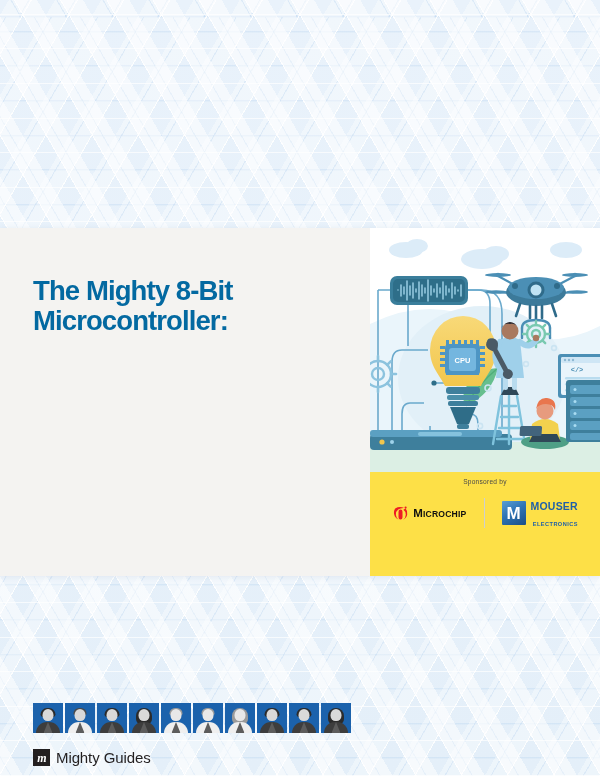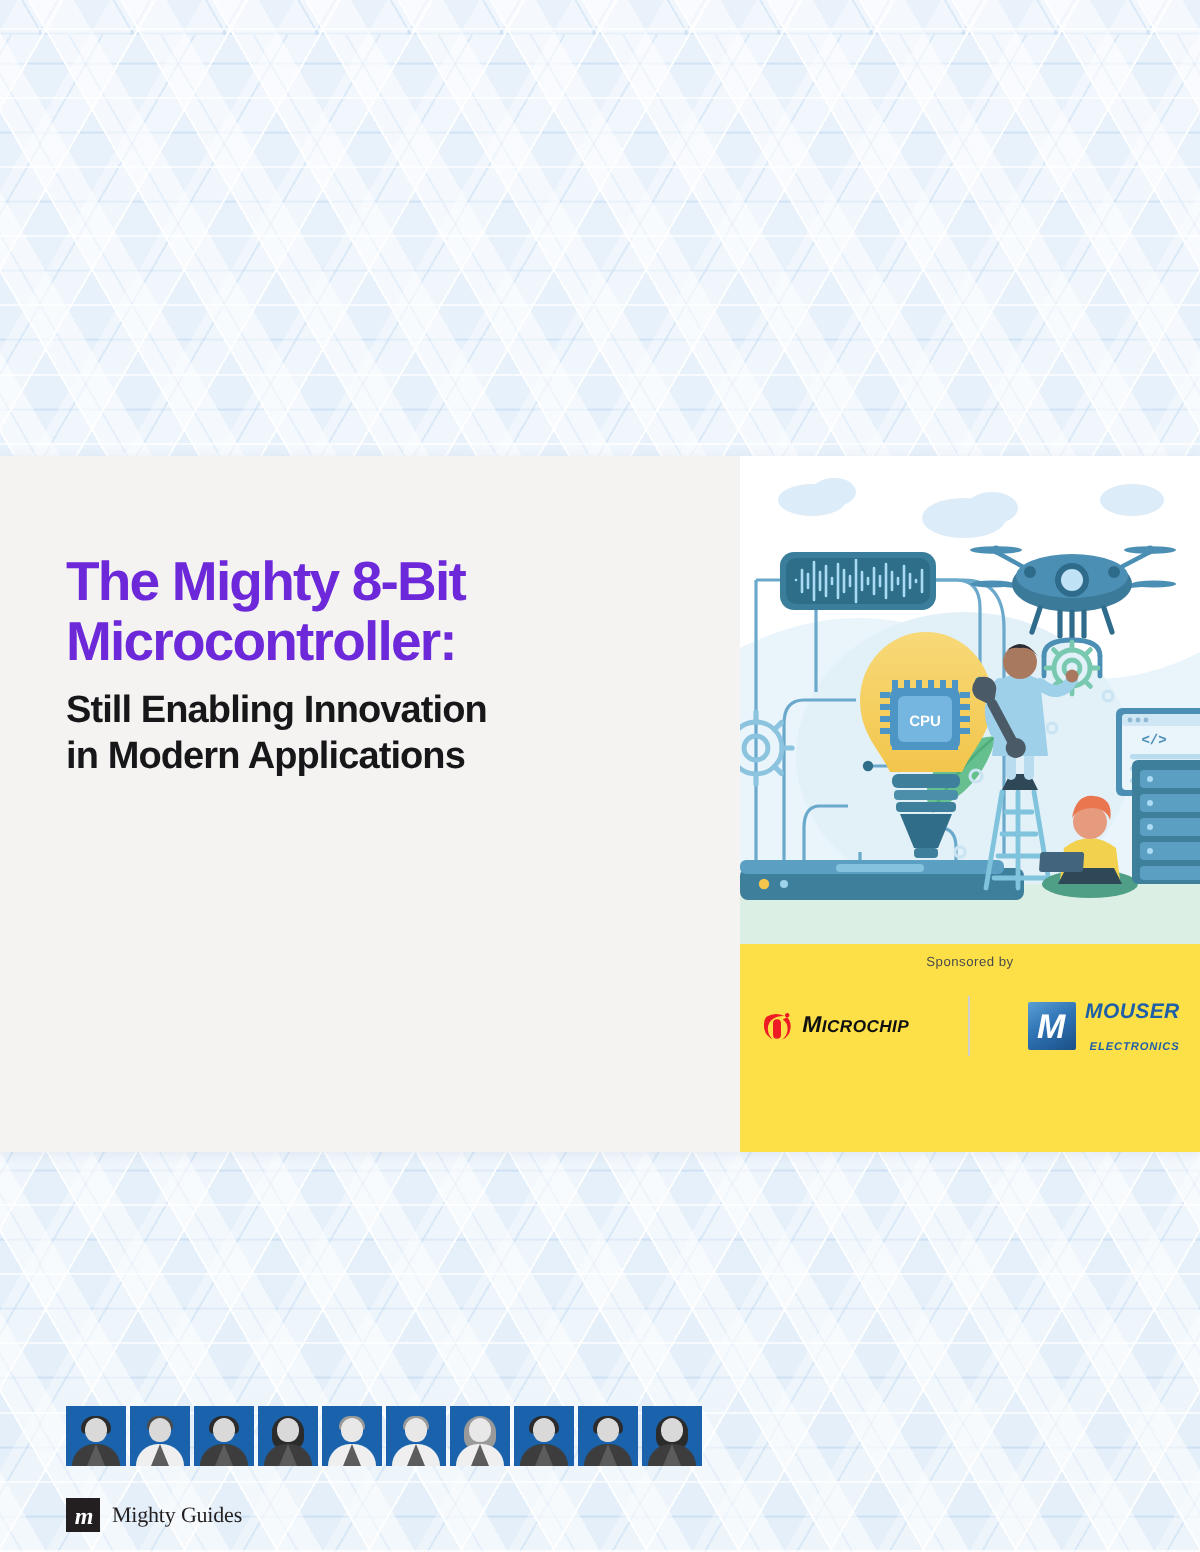--- a/index.html
+++ b/index.html
@@ -43,21 +43,21 @@
 
   
   .cover-left{
     width:370px; height:348px; background:#f4f3f1;
     position:relative; box-sizing:border-box;
     padding:48px 24px 0 33px;
   }
   .title{
     font-size:27.5px; line-height:1.09;
     font-weight:800; letter-spacing:-.9px;
-    color:#6d28d9; margin:0 0 9px 0;
+    color:#0369a1; margin:0 0 9px 0;
   }
   .subtitle{
     font-size:19px; line-height:1.2;
     font-weight:700; letter-spacing:-.45px;
     color:#17171a; margin:0;
   }
   .deck{
     margin:26px 0 0 0; font-size:9.6px; line-height:1.5;
     color:#2e2e32; max-width:310px; letter-spacing:.05px;
   }
@@ -98,38 +98,38 @@
   }
   .mg-mark{
     width:17px;height:17px;background:#231f20;position:relative;flex:0 0 auto;
     display:flex;align-items:center;justify-content:center;
   }
   .mg-mark span{
     color:#fff;font-family:"Liberation Serif",serif;font-style:italic;
     font-weight:700;font-size:12px;line-height:1;letter-spacing:-1px;
   }
   .mg-word{
-    font-family:Liberation Serif, serif;font-size:11px;color:#231f20;letter-spacing:-.1px;
+    font-family:Liberation Sans, sans-serif;font-size:15px;color:#231f20;letter-spacing:-.1px;
   }
 
   
   .cover-right{
     width:230px;height:348px;background:#fde047;position:relative;overflow:hidden;
   }
   .illus{position:absolute;left:0;top:0;width:230px;height:244px;overflow:hidden;}
   .illus svg{display:block;}
 
   .sponsor-wrap{
     position:absolute;left:0;right:0;top:250px;text-align:center;
   }
   .sponsor-label{
     font-size:6.6px;color:#4a4a4a;letter-spacing:.25px;margin-bottom:12px;
   }
   .sponsor-row{
-    display:flex;align-items:center;justify-content:center;gap:16px;font-style:italic;
+    display:flex;align-items:center;justify-content:center;gap:4px;
   }
   .sponsor-sep{
     width:1px;height:30px;background:#cfcfcf;margin:0 13px;
   }
 
   
   .microchip{display:flex;align-items:center;gap:4px;}
   .mc-mark{width:17px;height:17px;position:relative;}
   .mc-word{
     font-size:11.5px;font-weight:700;color:#101010;letter-spacing:.2px;
@@ -161,24 +161,20 @@
 
 <div class="cover-card">
 
   <div class="cover-left">
 
     <h1 class="title">
       <span>The Mighty 8-Bit</span><br>
       <span>Microcontroller:</span>
     </h1>
 
-    <h2 class="subtitle">
-      <span>Still Enabling Innovation</span><br>
-      <span>in Modern Applications</span>
-    </h2>
 
 
     <div class="avatar-strip">
       <div class="avatar dark">
           <i class="hair"></i>
           <i class="head"></i>
           <i class="body"></i>
           <i class="shirt"></i>
         </div>
       <div class="avatar">

